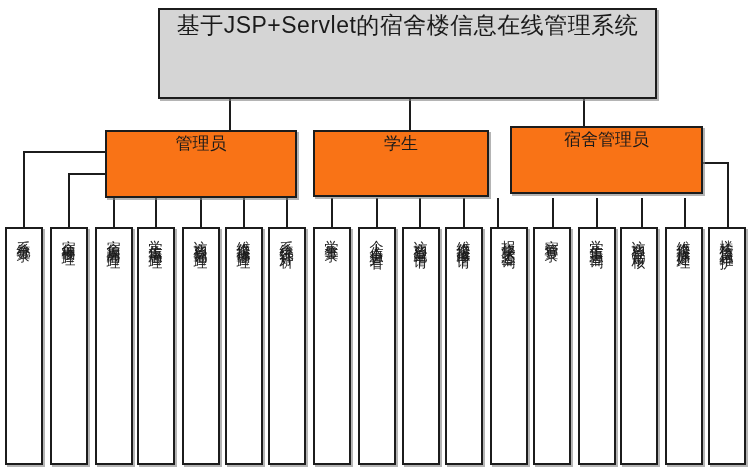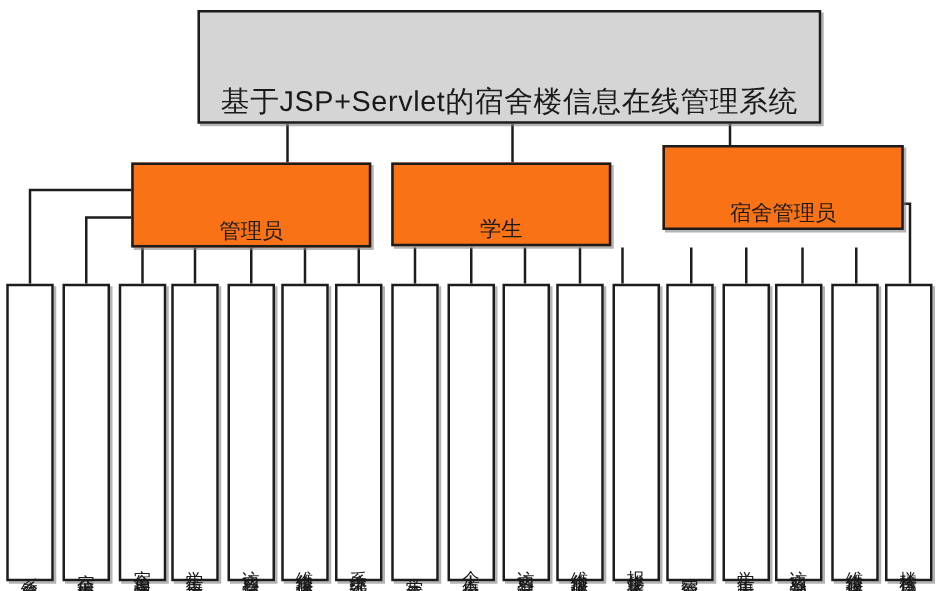--- a/index.html
+++ b/index.html
@@ -22,21 +22,21 @@
     top: 0;
     width: 753px;
     height: 473px;
     pointer-events: none;
   }
   .node {
     position: absolute;
     box-sizing: border-box;
     border: 2px solid #1c1c1c;
     display: flex;
-    align-items: flex-end;
+    align-items: flex-start;
     justify-content: center;
     box-shadow: 2px 2px 0 rgba(130,130,130,0.6);
     background: #ffffff;
   }
   .node.title {
     background: #d5d5d5;
     font-size: 23px;
     letter-spacing: 0.5px;
   }
   .node.role {
@@ -92,21 +92,21 @@
   <div class="node title" style="left:158px; top:8px; width:499px; height:91px;">
     <span>基于JSP+Servlet的宿舍楼信息在线管理系统</span>
   </div>
 
   <div class="node role" style="left:105px; top:130px; width:192px; height:68px;">
     <span>管理员</span>
   </div>
   <div class="node role" style="left:313px; top:130px; width:176px; height:67px;">
     <span>学生</span>
   </div>
-  <div class="node role" style="left:510px; top:116px; width:193px; height:68px;margin-left:20px;">
+  <div class="node role" style="left:510px; top:126px; width:193px; height:68px;">
     <span>宿舍管理员</span>
   </div>
 
   <div class="node leaf" style="left:5px; top:227px; width:38px; height:238px;">
     <span class="leaf-text">系统登录</span>
   </div>
   <div class="node leaf" style="left:50px; top:227px; width:38px; height:238px;">
     <span class="leaf-text">宿舍楼管理</span>
   </div>
   <div class="node leaf" style="left:95px; top:227px; width:38px; height:238px;">

